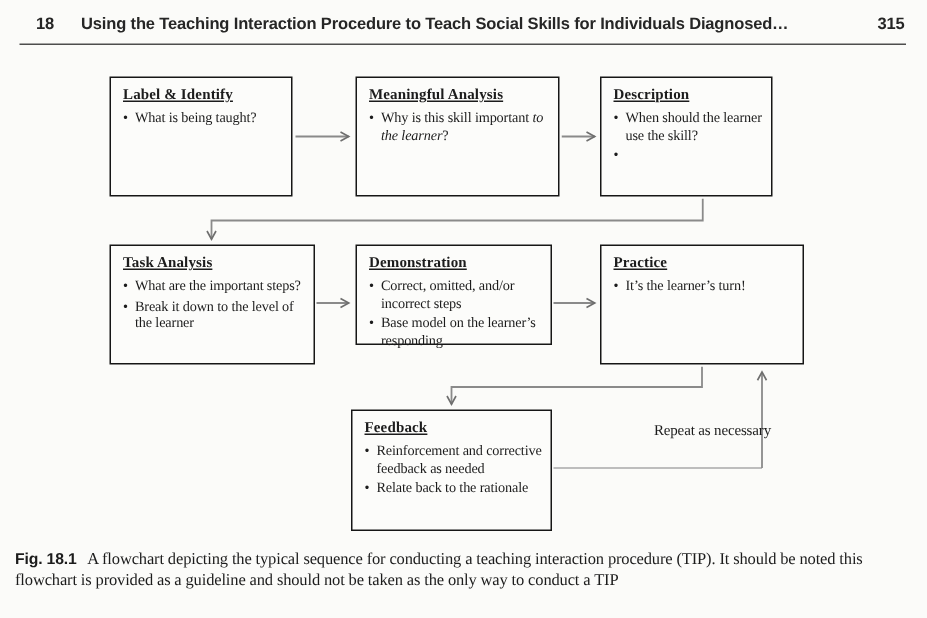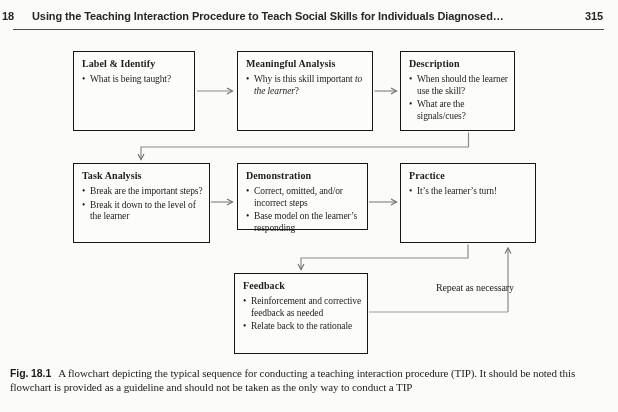--- a/index.html
+++ b/index.html
@@ -7,21 +7,21 @@
     width:618px; height:412px;
     background:#fbfbf9;
     font-family:"Liberation Serif","DejaVu Serif",serif;
     color:#1c1c1c;
     overflow:hidden;
   }
   .page { position:relative; width:618px; height:412px; }
 
   
   .running-header {
-    position:absolute; top:10px; left:2px; right:15px;
+    position:absolute; top:10px; left:24px; right:15px;
     font-family:"Liberation Sans","DejaVu Sans",sans-serif;
     font-size:11px; font-weight:bold; color:#262626;
     letter-spacing:-0.1px;
   }
   .chapter-num { display:inline-block; }
   .chapter-title { display:inline-block; margin-left:15px; }
   .page-num { position:absolute; right:0; top:0; }
   .header-rule {
     position:absolute; top:29px; left:13px; width:591px; height:1px;
     background:#4d4d4d;
@@ -35,21 +35,21 @@
   }
   .b1 { left:73px;  top:51px;  width:122px; height:80px; }
   .b2 { left:237px; top:51px;  width:136px; height:80px; }
   .b3 { left:400px; top:51px;  width:115px; height:80px; }
   .b4 { left:73px;  top:163px; width:137px; height:80px; }
   .b5 { left:237px; top:163px; width:131px; height:67px; }
   .b6 { left:400px; top:163px; width:136px; height:80px; }
   .b7 { left:234px; top:273px; width:134px; height:81px; }
 
   .btitle {
-    font-weight:bold; font-size:10px; 
+    font-weight:bold; font-size:10px; text-decoration:underline;
     margin:0 0 5px 0; letter-spacing:0.1px;
   }
   .bullets { list-style:none; margin:0; padding:0;
     font-size:9.5px; line-height:1.22; letter-spacing:-0.1px; }
   .bullets li { display:flex; margin-bottom:2px; }
   .bullets .marker { flex:0 0 8px; width:8px; }
   .bullets .btext em { font-style:italic; }
 
   
   svg.connectors { position:absolute; left:0; top:0; pointer-events:none; }
@@ -117,30 +117,29 @@
   </div>
   <div class="fbox b3">
     <div class="btitle">Description</div>
     <ul class="bullets">
         <li>
           <span class="marker">•</span>
           <span class="btext">When should the learner use the skill?</span>
         </li>
         <li>
           <span class="marker">•</span>
-          <span class="btext">What are the signals/cues?</span>
         </li>
       </ul>
   </div>
   <div class="fbox b4">
     <div class="btitle">Task Analysis</div>
     <ul class="bullets">
         <li>
           <span class="marker">•</span>
-          <span class="btext">Break are the important steps?</span>
+          <span class="btext">What are the important steps?</span>
         </li>
         <li>
           <span class="marker">•</span>
           <span class="btext">Break it down to the level of the learner</span>
         </li>
       </ul>
   </div>
   <div class="fbox b5">
     <div class="btitle">Demonstration</div>
     <ul class="bullets">

